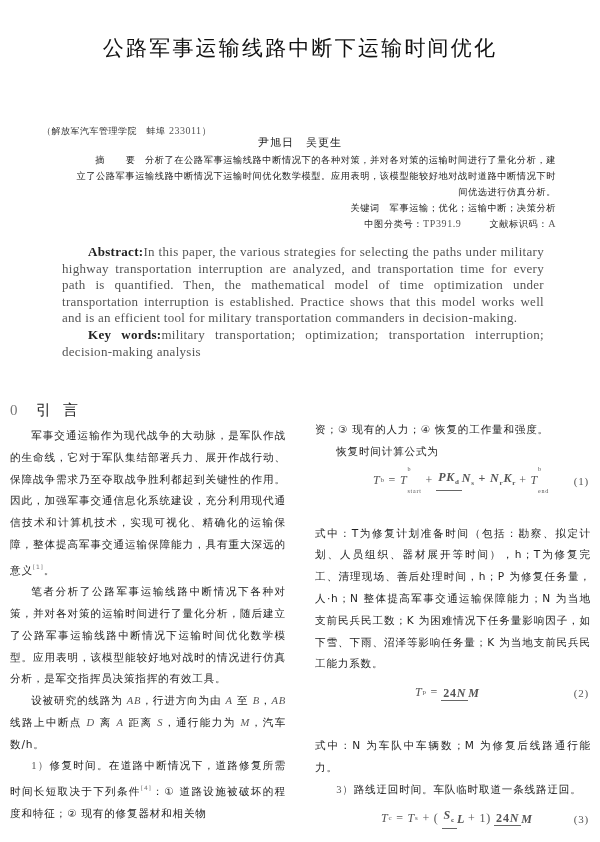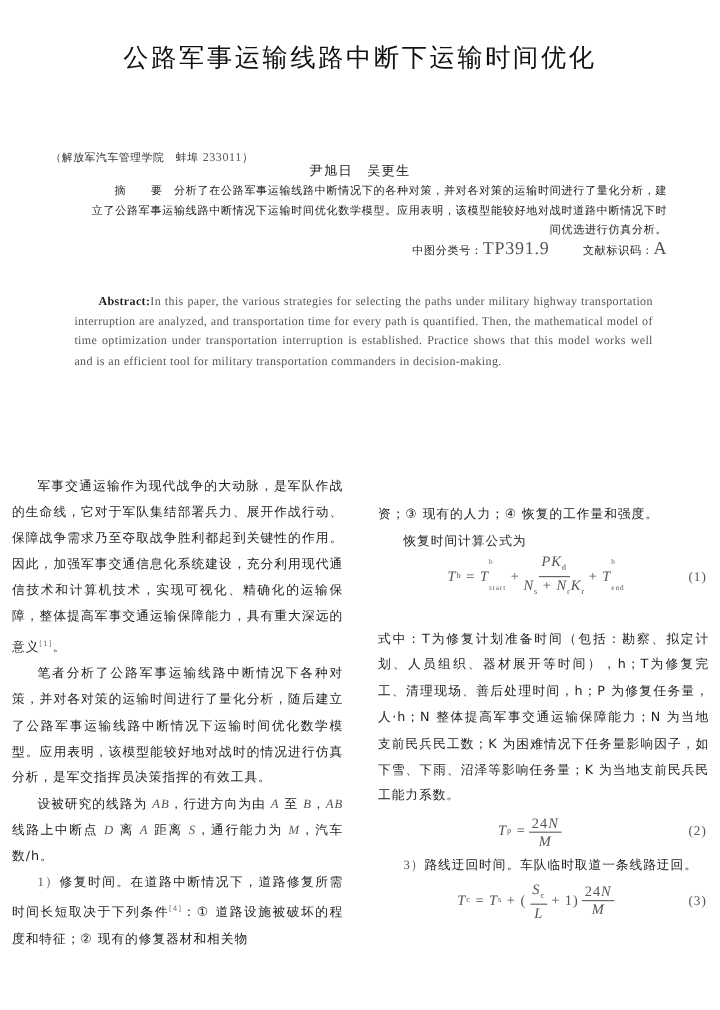--- a/index.html
+++ b/index.html
@@ -22,24 +22,24 @@
   }
   .affil .num { font-family: "Liberation Serif", serif; font-size: 10px; color: #555; }
   .abstract-zh {
     position: absolute; left: 74px; top: 152px; width: 482px;
     font-size: 9.2px; line-height: 16px; color: #222; letter-spacing: 0.6px; text-align: right;
   }
   .abstract-zh p { margin: 0; text-indent: 2em; }
   .abstract-zh .lbl { letter-spacing: 6px; margin-right: 4px; }
   .abstract-zh .meta { text-indent: 2em; }
   .abstract-zh .meta .gap { display: inline-block; width: 28px; }
-  .abstract-zh .serif { font-family: "Liberation Serif", serif; font-size: 15px; color: #555; }
+  .abstract-zh .serif { font-family: "Liberation Serif", serif; font-size: 10px; color: #555; }
   .abstract-en {
     position: absolute; left: 62px; top: 244px; width: 482px;
-    font-family: "Liberation Serif", serif; font-size: 10px; line-height: 16.6px;
+    font-family: "Liberation Serif", serif; font-size: 13px; line-height: 16.6px;
     color: #555; text-align: justify; letter-spacing: 0.3px;
   }
   .abstract-en p { margin: 0; text-indent: 2em; }
   .abstract-en b { color: #222; }
   .col {
     position: absolute; top: 395px; width: 276px;
     font-size: 10.6px; line-height: 21.8px; color: #1e1e1e; letter-spacing: 0.8px;
   }
   .col.left { left: 10px; }
   .col.right { left: 315px; }
@@ -52,44 +52,47 @@
   .h1 .sp { letter-spacing: 12px; }
   .math { font-family: "Liberation Serif", serif; font-style: italic; color: #555; }
   .mr { font-family: "Liberation Serif", serif; color: #555; }
   .sup { font-size: 6px; vertical-align: super; color: #777; }
   .eq {
     position: relative; height: 36px; text-indent: 0;
     font-family: "Liberation Serif", serif; color: #555;
   }
   .eq .body { position: absolute; top: 0; font-size: 12px; white-space: nowrap; display: flex; align-items: center; height: 36px; }
   .eq .num { position: absolute; right: 2px; top: 8px; font-size: 11px; }
-  .frac { display: inline-flex; flex-direction: column; align-items: center; vertical-align: middle; margin: 0 3px; }
+  .frac { display: inline-flex; flex-direction: row; align-items: center; vertical-align: middle; margin: 0 3px; font-weight: bold; }
   .frac .n { border-bottom: 1px solid #666; padding: 0 2px; line-height: 14px; }
   .frac .d { line-height: 14px; }
   .i { font-style: italic; }
   .sub { font-size: 7px; vertical-align: sub; font-style: normal; }
   .ss { font-size: 6px; }
 </style>
 </head>
 <body>
 
 <div class="title">公路军事运输线路中断下运输时间优化</div>
 <div class="authors">尹旭日　吴更生</div>
 <div class="affil"><span>（解放军汽车管理学院　蚌埠 </span><span class="num">233011）</span></div>
 
 <div class="abstract-zh">
   <p><span class="lbl">摘　要</span><span>分析了在公路军事运输线路中断情况下的各种对策，并对各对策的运输时间进行了量化分析，建立了公路军事运输线路中断情况下运输时间优化数学模型。应用表明，该模型能较好地对战时道路中断情况下时间优选进行仿真分析。</span></p>
+  <p class="meta"><span>关键词</span>　<span>军事运输；优化；运输中断；决策分析</span></p>
   <p class="meta"><span>中图分类号：</span><span class="serif">TP391.9</span><span class="gap"></span><span>文献标识码：</span><span class="serif">A</span></p>
 </div>
 
 <div class="abstract-en">
   <p><b>Abstract:</b><span>In this paper, the various strategies for selecting the paths under military highway transportation interruption are analyzed, and transportation time for every path is quantified. Then, the mathematical model of time optimization under transportation interruption is established. Practice shows that this model works well and is an efficient tool for military transportation commanders in decision-making.</span></p>
+  <p><b>Key words:</b><span>military transportation; optimization; transportation interruption; decision-making analysis</span></p>
 </div>
 
 <div class="col left">
+  <div class="h1"><span class="no">0</span><span class="sp">引言</span></div>
   <p><span>军事交通运输作为现代战争的大动脉，是军队作战的生命线，它对于军队集结部署兵力、展开作战行动、保障战争需求乃至夺取战争胜利都起到关键性的作用。因此，加强军事交通信息化系统建设，充分利用现代通信技术和计算机技术，实现可视化、精确化的运输保障，整体提高军事交通运输保障能力，具有重大深远的意义</span><span class="sup">[1]</span><span>。</span></p>
   <p>笔者分析了公路军事运输线路中断情况下各种对策，并对各对策的运输时间进行了量化分析，随后建立了公路军事运输线路中断情况下运输时间优化数学模型。应用表明，该模型能较好地对战时的情况进行仿真分析，是军交指挥员决策指挥的有效工具。</p>
   <p><span>设被研究的线路为 </span><span class="math">AB</span><span>，行进方向为由 </span><span class="math">A</span><span> 至 </span><span class="math">B</span><span>，</span><span class="math">AB</span><span> 线路上中断点 </span><span class="math">D</span><span> 离 </span><span class="math">A</span><span> 距离 </span><span class="math">S</span><span>，通行能力为 </span><span class="math">M</span><span>，汽车数/h。</span></p>
   <p><span class="mr">1）</span><span>修复时间。在道路中断情况下，道路修复所需时间长短取决于下列条件</span><span class="sup">[4]</span><span>：① 道路设施被破坏的程度和特征；② 现有的修复器材和相关物</span></p>
 </div>
 
 <div class="col right">
   <p class="noind">资；③ 现有的人力；④ 恢复的工作量和强度。</p>
   <p>恢复时间计算公式为</p>
   <div class="eq">
@@ -107,20 +110,21 @@
   <div class="eq">
     <div class="body" style="left:100px">
       <span class="i">T</span><span class="sub">p</span>&nbsp;=
       <span class="frac">
           <span class="n">24<span class="i">N</span></span>
           <span class="d"><span class="i">M</span></span>
         </span>
     </div>
     <span class="num">(2)</span>
   </div>
+  <p class="noind">式中：N 为车队中车辆数；M 为修复后线路通行能力。</p>
   <p><span class="mr">3）</span><span>路线迂回时间。车队临时取道一条线路迂回。</span></p>
   <div class="eq">
     <div class="body" style="left:66px">
       <span class="i">T</span><span class="sub">c</span>&nbsp;=&nbsp;<span class="i">T</span><span class="sub">s</span>&nbsp;+&nbsp;(
       <span class="frac">
           <span class="n"><span class="i">S</span><span class="sub">c</span></span>
           <span class="d"><span class="i">L</span></span>
         </span>
       +&nbsp;1)
       <span class="frac">

